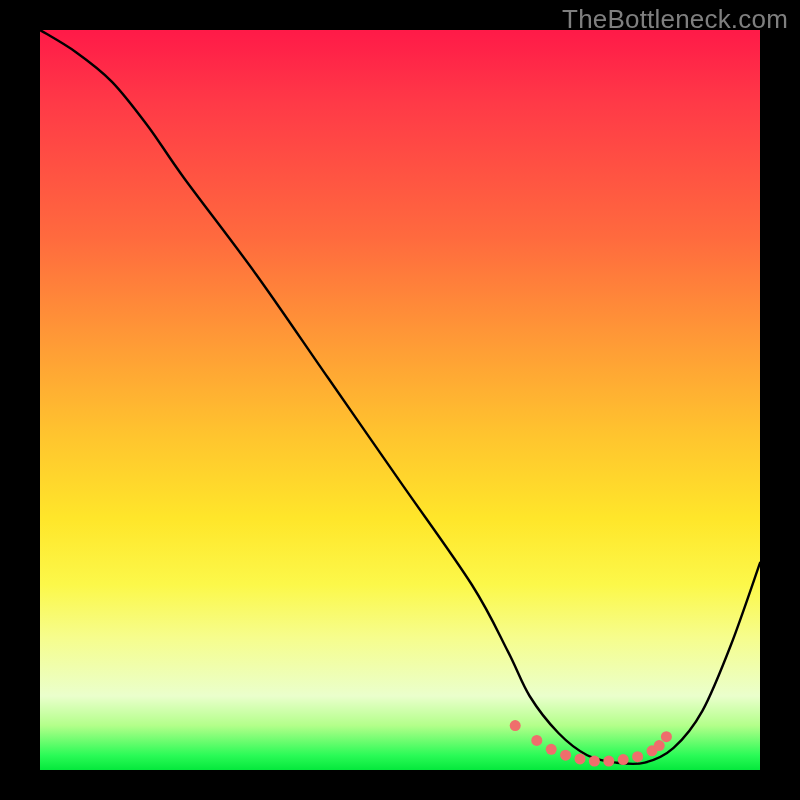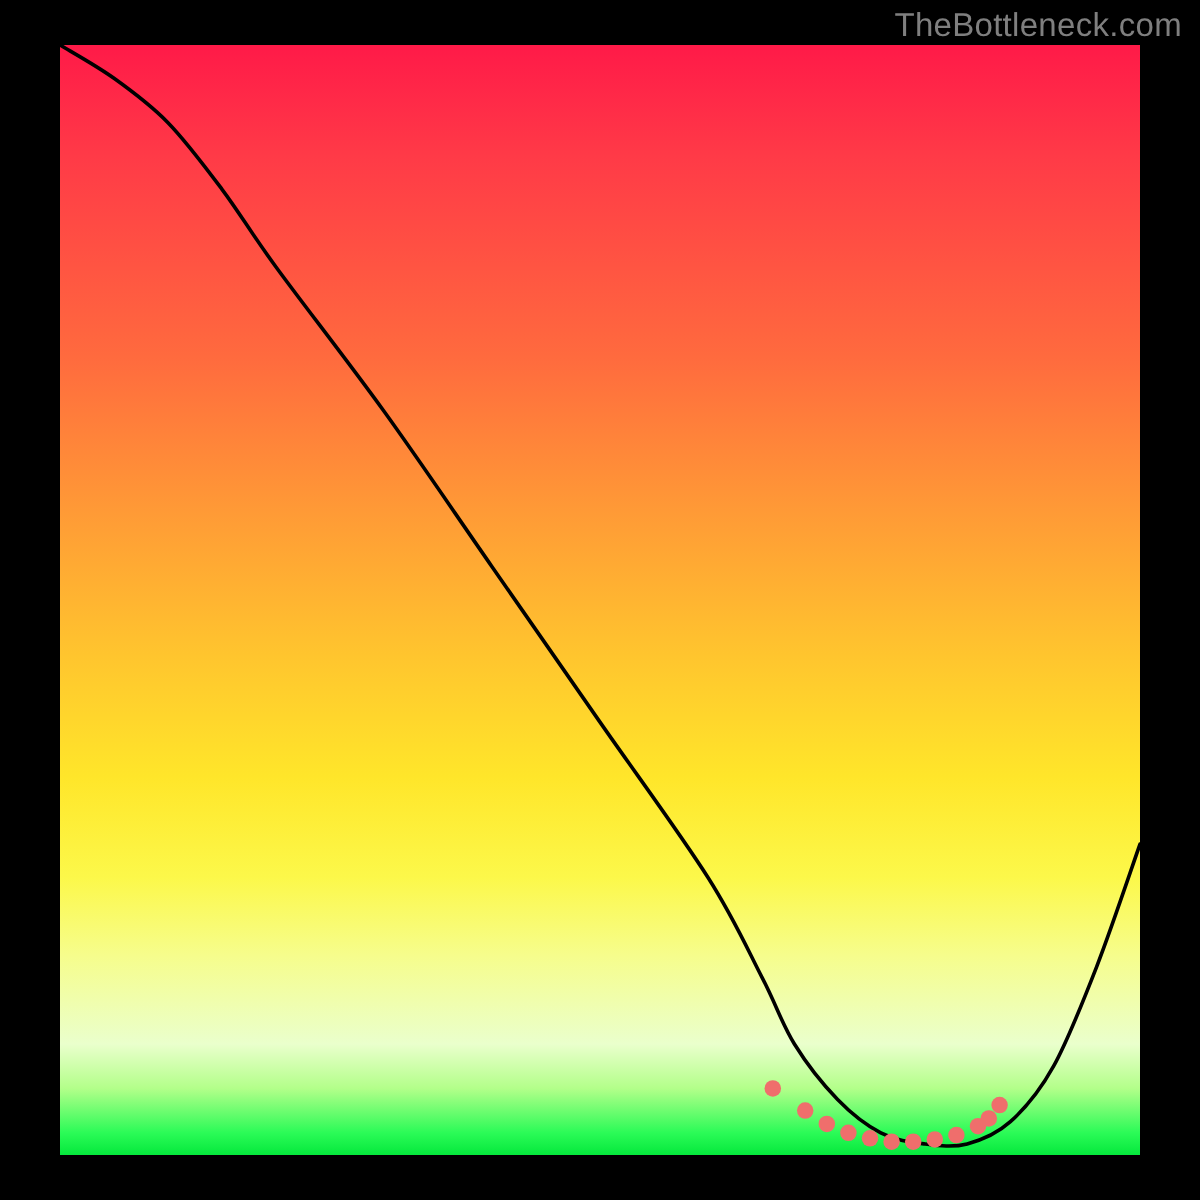--- a/index.html
+++ b/index.html
@@ -40,21 +40,21 @@
       #b3ff8a 94%,
       #2bfb57 98%,
       #05e83c 100%
     );
   }
   .watermark {
     position: absolute;
     top: 4px;
     right: 12px;
     color: #7f7f7f;
-    font-size: 22px;
+    font-size: 26px;
     font-weight: 500;
     letter-spacing: 0.2px;
     user-select: none;
   }
   svg.curves {
     position: absolute;
     left: 0;
     top: 0;
   }
 </style>

